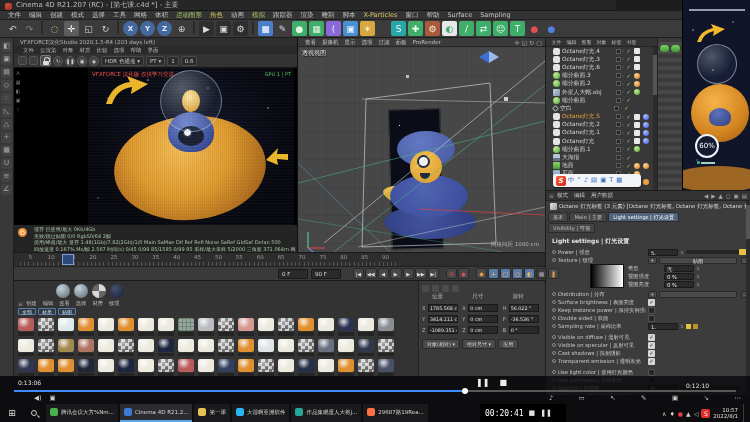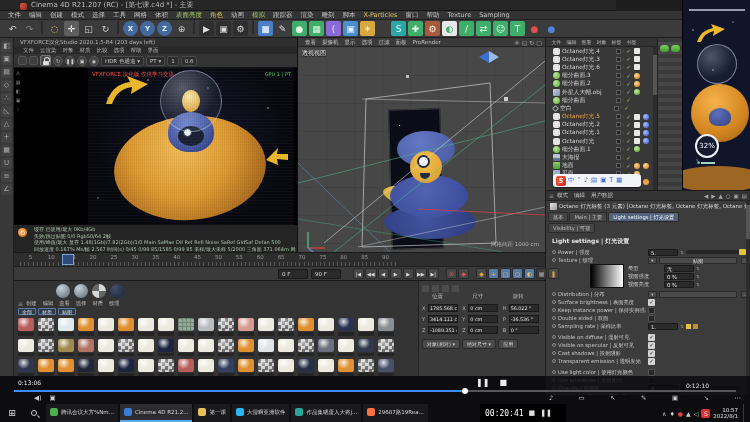--- a/index.html
+++ b/index.html
@@ -1,20 +1,20 @@
 <!DOCTYPE html>
 <html><head>
 <meta charset="utf-8">
 <style>
 *{margin:0;padding:0;box-sizing:border-box}
 html,body{width:750px;height:422px;background:#1d1d1d;overflow:hidden;
  font-family:"DejaVu Sans","Liberation Sans",sans-serif;color:#c6c6c6;-webkit-font-smoothing:antialiased}
 .abs{position:absolute}
 
-.titlebar{left:0;top:0;width:616px;height:11px;background:#262626;display:flex;align-items:flex-end;gap:4px;padding-left:20px;border-bottom:1px solid #161616}
+.titlebar{left:0;top:0;width:616px;height:11px;background:#262626;display:flex;align-items:flex-end;gap:4px;padding-left:5px;border-bottom:1px solid #161616}
 .titlebar .appico{width:7px;height:7px;border-radius:2px;background:linear-gradient(135deg,#d85540,#9a2f22)}
 .titlebar span{font-size:7px;color:#bdbdbd;white-space:nowrap}
 .menubar{left:0;top:11px;width:750px;height:9px;background:#333;display:flex;align-items:center;padding-left:4px;border-bottom:1px solid #202020}
 .menubar .mi{font-size:6.5px;line-height:9px;padding:0 4px;color:#c4c4c4;white-space:nowrap;cursor:default}
 .toolbar{left:0;top:20px;width:750px;height:18px;background:#3b3b3b;border-bottom:1px solid #1d1d1d;display:flex;align-items:center;padding-left:4px}
 .tbi{width:15px;height:15px;margin:0 1px;border-radius:2px;display:flex;align-items:center;justify-content:center;font-size:9px;color:#ccc;flex:none}
 .tbi.round{border-radius:50%;font-size:7px;font-weight:bold}
 .tbi.sep{width:2px;height:13px;background:#2a2a2a;margin:0 3px;border-radius:0}
 .tbright{margin-left:14px;display:flex}
 
@@ -235,32 +235,32 @@
 
 <div class="abs menubar">
   <span class="mi">文件</span>
     <span class="mi">编辑</span>
     <span class="mi">创建</span>
     <span class="mi">模式</span>
     <span class="mi">选择</span>
     <span class="mi">工具</span>
     <span class="mi">网格</span>
     <span class="mi">体积</span>
-    <span class="mi" style="color: rgb(169, 201, 102);">表面亮度</span>
+    <span class="mi" style="color: rgb(169, 201, 102);">运动图形</span>
     <span class="mi" style="color: rgb(217, 196, 91);">角色</span>
     <span class="mi">动画</span>
     <span class="mi" style="color: rgb(169, 201, 102);">模拟</span>
     <span class="mi">跟踪器</span>
     <span class="mi">渲染</span>
     <span class="mi">雕刻</span>
     <span class="mi">脚本</span>
     <span class="mi" style="color: rgb(217, 196, 91);">X-Particles</span>
     <span class="mi">窗口</span>
     <span class="mi">帮助</span>
-    <span class="mi">Texture</span>
+    <span class="mi">Surface</span>
     <span class="mi">Sampling</span>
 </div>
 
 <div class="abs toolbar">
   <div style="display:flex">
     <span class="tbi" style="color: rgb(208, 208, 208);">↶</span>
       <span class="tbi" style="color: rgb(132, 132, 132);">↷</span>
       <span class="tbi sep"></span>
       <span class="tbi" style="color: rgb(232, 208, 112);">◌</span>
       <span class="tbi" style="color: rgb(255, 255, 255); background: rgb(94, 94, 94);">✛</span>
@@ -624,21 +624,21 @@
   <div class="stars2"></div>
   <div class="toptxt"></div>
   <svg class="abs" style="left:12px;top:22px" width="34" height="22">
     <path d="M2 20 Q6 8 18 6 L16 2 L30 7 L18 14 L19 9 Q9 11 6 20 Z" fill="#f0b929"></path>
   </svg>
   <div class="refbulb"></div>
   <div class="refsphere"></div>
   <div class="refdome"></div>
   <div class="refground"></div>
   <div class="refbadge">
-      <span>32%</span>
+      <span>60%</span>
     </div>
   <span class="refsubdot"></span>
   <span class="refsub"></span>
 </div>
 
 <div class="abs attr">
   <div class="ahdr">
     <span style="font-size:6px;color:#999">≡</span>
     <span style="display:flex">
       <span class="mi">模式</span>

